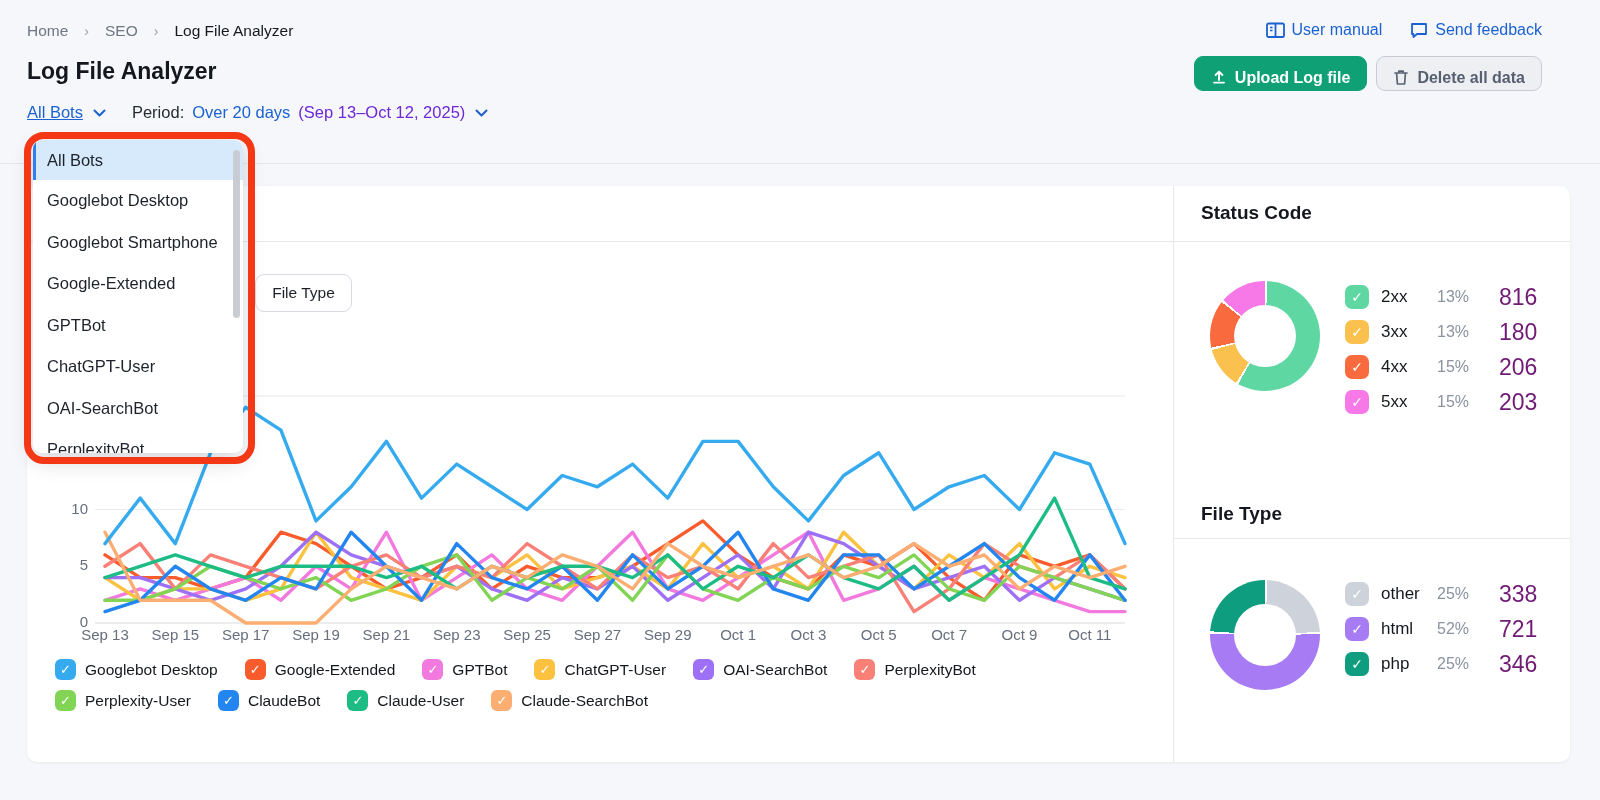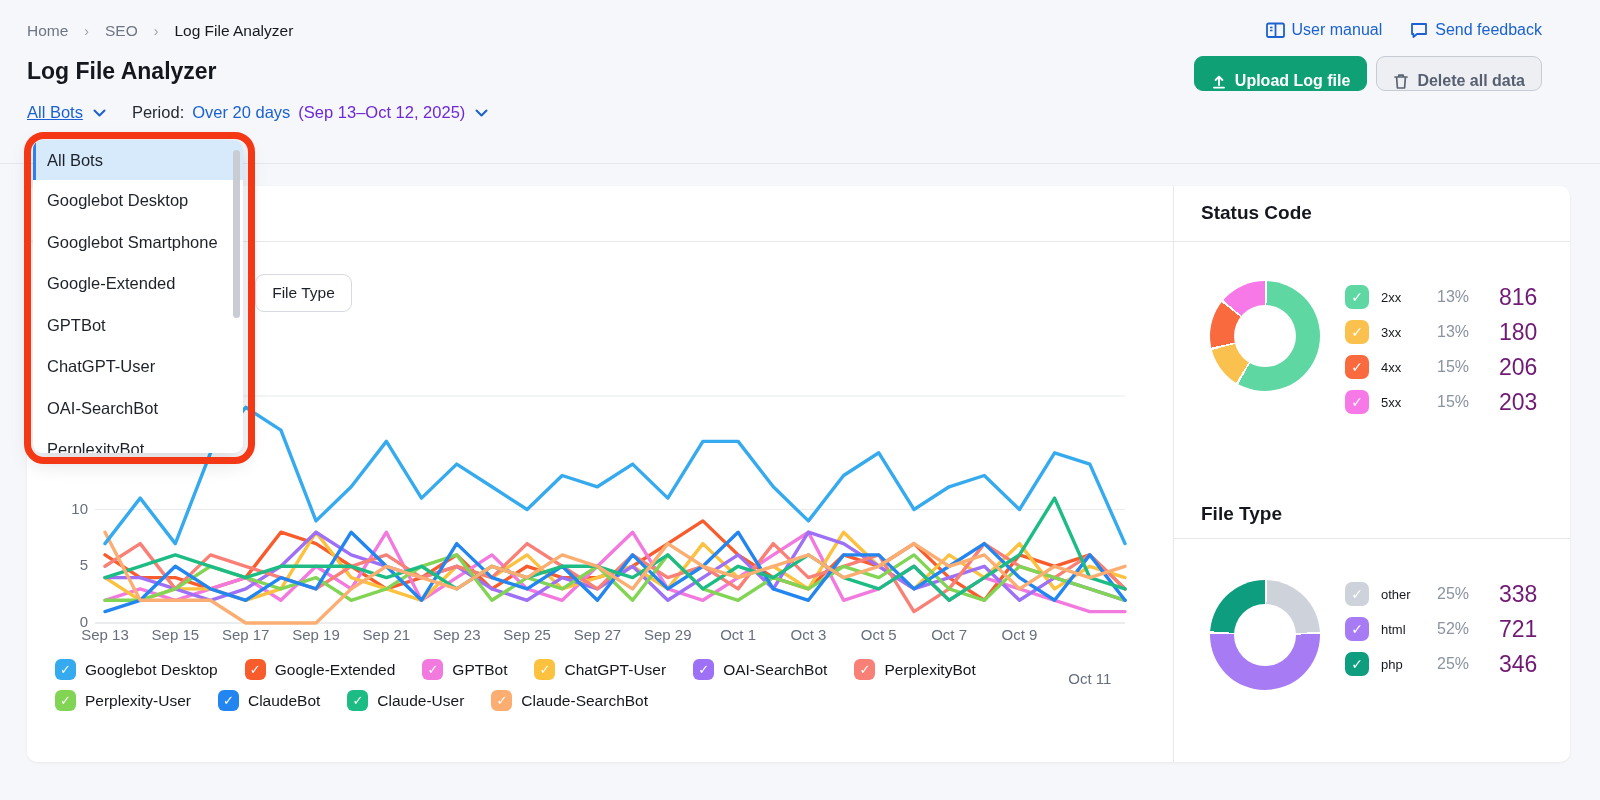--- a/index.html
+++ b/index.html
@@ -7,21 +7,21 @@
        font-family:"Liberation Sans","DejaVu Sans",sans-serif;color:#16191f;overflow:hidden;}
   .abs{position:absolute;}
   .crumbs{left:27px;top:22px;font-size:15.5px;display:flex;gap:16px;align-items:center;}
   .crumb{color:#6e7683;}
   .crumb.current{color:#16191f;font-weight:500;}
   .crumb-sep{color:#9aa1ab;font-size:14px;}
   .toplinks{right:58px;top:21px;display:flex;gap:28px;align-items:center;}
   .toplink{display:flex;gap:7px;align-items:center;color:#1b61d1;font-size:16px;font-weight:500;cursor:pointer;}
   .page-title{left:27px;top:58px;font-size:23px;font-weight:700;color:#14171d;}
   .hdr-buttons{right:58px;top:56px;display:flex;gap:9px;}
-  .btn{height:35px;border-radius:9px;display:flex;align-items:flex-end;gap:8px;padding:0 16px;
+  .btn{height:35px;border-radius:9px;display:flex;align-items:flex-start;gap:8px;padding:12px 16px;
        font-size:16px;font-weight:600;cursor:pointer;box-sizing:border-box;}
   .btn-primary{background:#0fa076;color:#fff;border:1px solid #0fa076;}
   .btn-secondary{background:#edeff3;color:#566070;border:1px solid #c7ccd4;}
   
   .filterbar{left:27px;top:103px;display:flex;align-items:center;gap:8px;font-size:16.5px;}
   .bot-filter{color:#1b61d1;text-decoration:underline;cursor:pointer;}
   .chev{margin-left:2px;}
   .period-label{color:#262b33;margin-left:18px;}
   .period-value{color:#1b61d1;cursor:pointer;}
   .period-range{color:#6d28d9;}
@@ -48,21 +48,21 @@
   .cb{width:21px;height:21px;border-radius:6px;color:#fff;font-size:13px;font-weight:700;
       display:flex;align-items:center;justify-content:center;line-height:1;}
   .lg-label{font-size:15.5px;color:#15181e;}
   
   .donut{width:110px;height:110px;border-radius:50%;position:absolute;}
   .donut::after{content:"";position:absolute;left:24px;top:24px;width:62px;height:62px;border-radius:50%;background:#fff;}
   .dn-legend{position:absolute;left:1318px;display:flex;flex-direction:column;gap:11px;}
   .dn-row{display:flex;align-items:center;height:24px;}
   .dn-cb{width:24px;height:24px;border-radius:7px;color:#fff;font-size:14px;font-weight:700;
          display:flex;align-items:center;justify-content:center;margin-right:12px;}
-  .dn-label{font-size:13px;color:#15181e;width:56px;}
+  .dn-label{font-size:17px;color:#15181e;width:56px;}
   .dn-pct{font-size:16px;color:#8a93a0;width:62px;}
   .dn-val{font-size:23px;color:#701a75;}
   
   .dropdown{left:33px;top:140px;width:210px;height:313px;background:#fff;border-radius:9px;
             box-shadow:0 8px 22px rgba(20,30,50,.18);overflow:hidden;z-index:10;}
   .dd-item{height:41.5px;line-height:41.5px;padding:0 14px;font-size:16.5px;color:#1d222a;
            white-space:nowrap;cursor:pointer;}
   .dd-item.sel{background:#d7eafc;box-shadow:inset 3px 0 0 #2f80e8;height:40px;line-height:40px;}
   .dd-scroll{position:absolute;right:3px;top:10px;width:7px;height:168px;border-radius:4px;
              background:#c9cdd3;z-index:11;}
@@ -161,21 +161,21 @@
       <div class="abs xtick" style="left: 324.376px;">Sep 21</div>
       <div class="abs xtick" style="left: 394.72px;">Sep 23</div>
       <div class="abs xtick" style="left: 465.064px;">Sep 25</div>
       <div class="abs xtick" style="left: 535.408px;">Sep 27</div>
       <div class="abs xtick" style="left: 605.752px;">Sep 29</div>
       <div class="abs xtick" style="left: 676.096px;">Oct 1</div>
       <div class="abs xtick" style="left: 746.44px;">Oct 3</div>
       <div class="abs xtick" style="left: 816.784px;">Oct 5</div>
       <div class="abs xtick" style="left: 887.128px;">Oct 7</div>
       <div class="abs xtick" style="left: 957.472px;">Oct 9</div>
-      <div class="abs xtick" style="left: 1027.82px; margin-top: 44px;">Oct 11</div>
+      <div class="abs xtick" style="left: 1027.82px;">Oct 11</div>
     </div>
 
   <div class="abs vdiv"></div>
   <div class="abs hdiv1"></div>
   <div class="abs hdiv2"></div>
 
   <div class="abs ft-btn">
     <span>File Type</span>
   </div>
 

